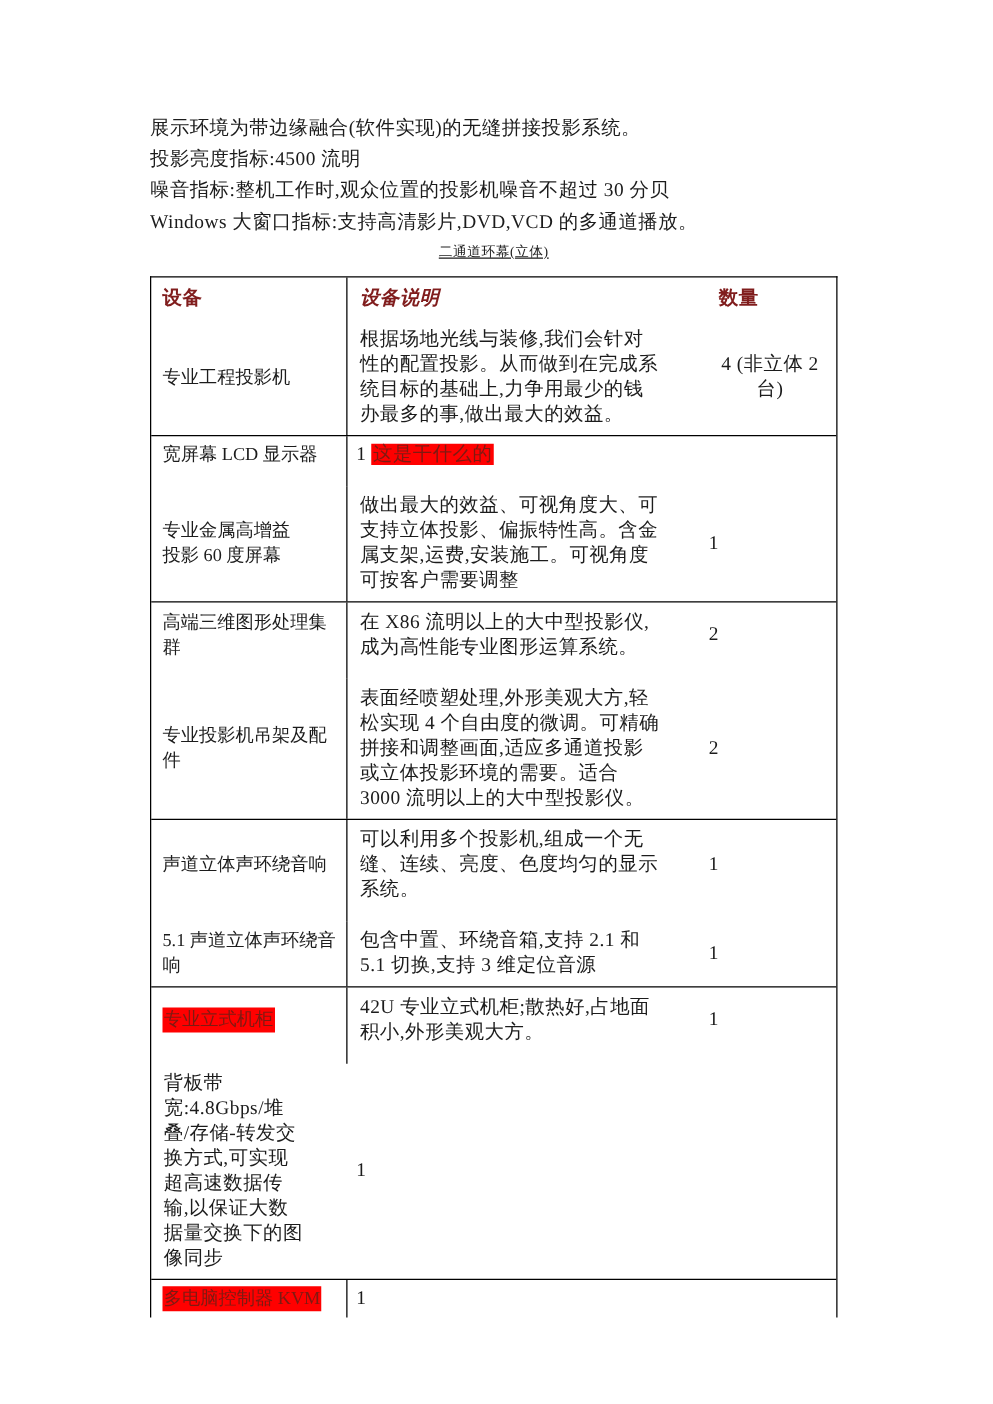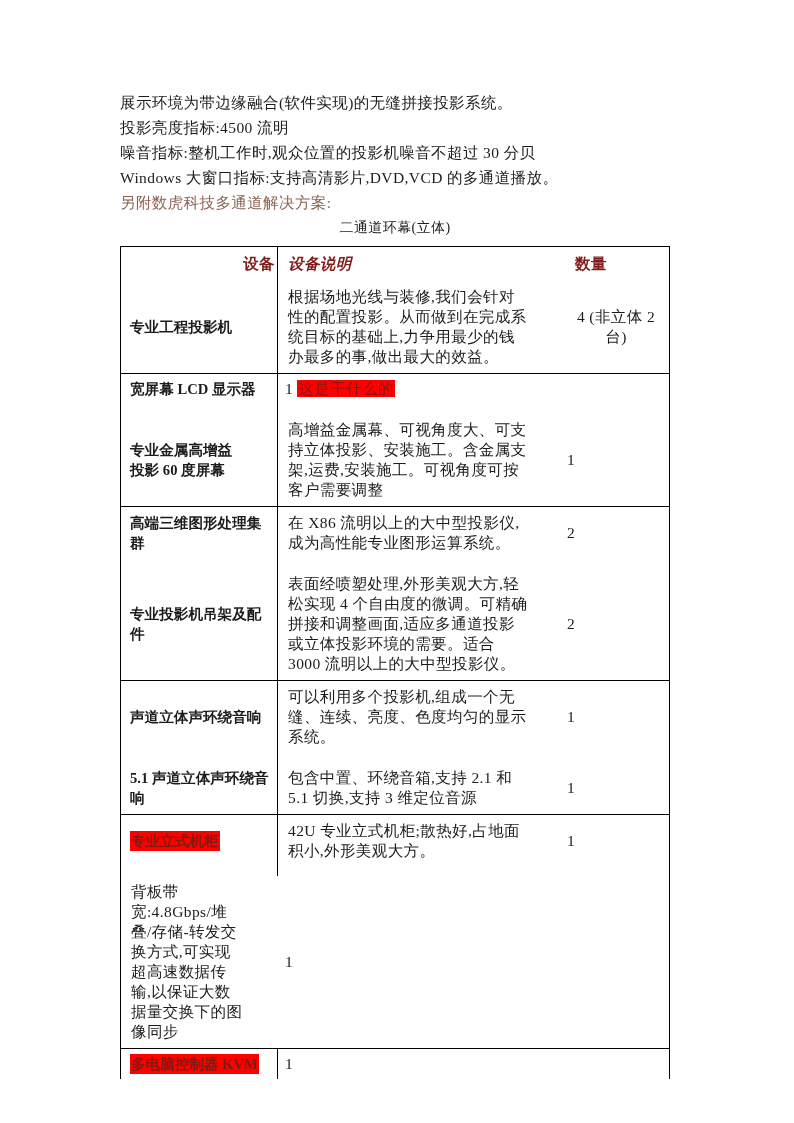--- a/index.html
+++ b/index.html
@@ -11,72 +11,71 @@
     font-family:"Liberation Serif","DejaVu Serif",serif;
     color:#1c1c1c;
   }
   .content { width:550px; margin-left:120px; padding-top:90px; }
 
   p.intro {
     margin:0; font-size:15.5px; line-height:25px; letter-spacing:0.4px;
   }
   p.note { color:var(--note-text,#8c6252); }
   .tbl-title {
-    text-align:center; font-size:14px; line-height:23px;
-    margin:1px 0 7px; letter-spacing:0.4px;
+    text-align:center; font-size:11px; line-height:23px;
+    margin:1px 0 7px; letter-spacing:0.4px;text-decoration:underline;
   }
 
   .equip-table {
     border:1px solid var(--border,#000);
     border-bottom:none;
     font-size:15.5px; line-height:20px; letter-spacing:0.4px;
   }
   .t-group { border-top:1px solid var(--border,#000); }
   .t-group:first-child { border-top:none; }
 
   .entry, .t-head { display:grid; grid-template-columns:157px 282px 1fr; }
 
   .t-dev {
     border-right:1px solid var(--border,#000);
     display:flex; align-items:center;
     padding:5px 2px 5px 9px;
     font-size:14.6px; letter-spacing:0;
   }
-  .dev-text { white-space:pre-line;font-weight:bold; }
+  .dev-text { white-space:pre-line; }
   .t-desc { padding:6px 32px 6px 10px; }
   .t-qty  { display:flex; align-items:center; padding:5px 4px 5px 7px; }
   .qwrap  { display:inline-block;text-align:center; }
 
   .entry:not(:last-child) > .t-desc,
   .entry:not(:last-child) > .t-dev,
   .entry:not(:last-child) > .t-qty { padding-bottom:15px; }
 
   .t-head > div { font-weight:bold; color:var(--head-text,#801d1d); line-height:20px; }
-  .t-head .h-dev  { border-right:1px solid var(--border,#000); padding:7px 2px 7px 9px;text-align:right; }
+  .t-head .h-dev  { border-right:1px solid var(--border,#000); padding:7px 2px 7px 9px; }
   .t-head .h-desc { padding:7px 0 7px 10px;font-style:italic; }
   .t-head .h-qty  { padding:7px 0 7px 15px; }
 
   .hl {
     background:var(--hl-bg,#ff0000);
     color:var(--hl-text,#7e1a12);
     padding:0 1px;
   }
 </style>
 </head>
 <body>
 
 <div class="page">
   <div class="content">
 
     <p class="intro">展示环境为带边缘融合(软件实现)的无缝拼接投影系统。</p>
     <p class="intro">投影亮度指标:4500 流明</p>
     <p class="intro">噪音指标:整机工作时,观众位置的投影机噪音不超过 30 分贝</p>
     <p class="intro">Windows 大窗口指标:支持高清影片,DVD,VCD 的多通道播放。</p>
 
-    <p class="intro note">另附数虎科技多通道解决方案:</p>
 
     <div class="tbl-title">二通道环幕(立体)</div>
 
     <div class="equip-table">
       <div class="t-group t-head">
         <div class="h-dev">设备</div>
         <div class="h-desc">设备说明</div>
         <div class="h-qty">数量</div>
       </div>
       
@@ -97,21 +96,21 @@
               </div>
               <div class="t-qty">
                 <span class="qwrap">1 <span class="hl">这是干什么的</span></span>
               </div>
             </div>
             <div class="entry">
               <div class="t-dev">
                 <span class="dev-text">专业金属高增益
 投影 60 度屏幕</span>
               </div>
-              <div class="t-desc">高增益金属幕、可视角度大、可支持立体投影、安装施工。含金属支架,运费,安装施工。可视角度可按客户需要调整</div>
+              <div class="t-desc">做出最大的效益、可视角度大、可支持立体投影、偏振特性高。含金属支架,运费,安装施工。可视角度可按客户需要调整</div>
               <div class="t-qty">
                 <span class="qwrap">1</span>
               </div>
             </div>
           </div><div class="t-group">
             <div class="entry">
               <div class="t-dev">
                 <span class="dev-text">高端三维图形处理集群</span>
               </div>
               <div class="t-desc">在 X86 流明以上的大中型投影仪,成为高性能专业图形运算系统。</div>

